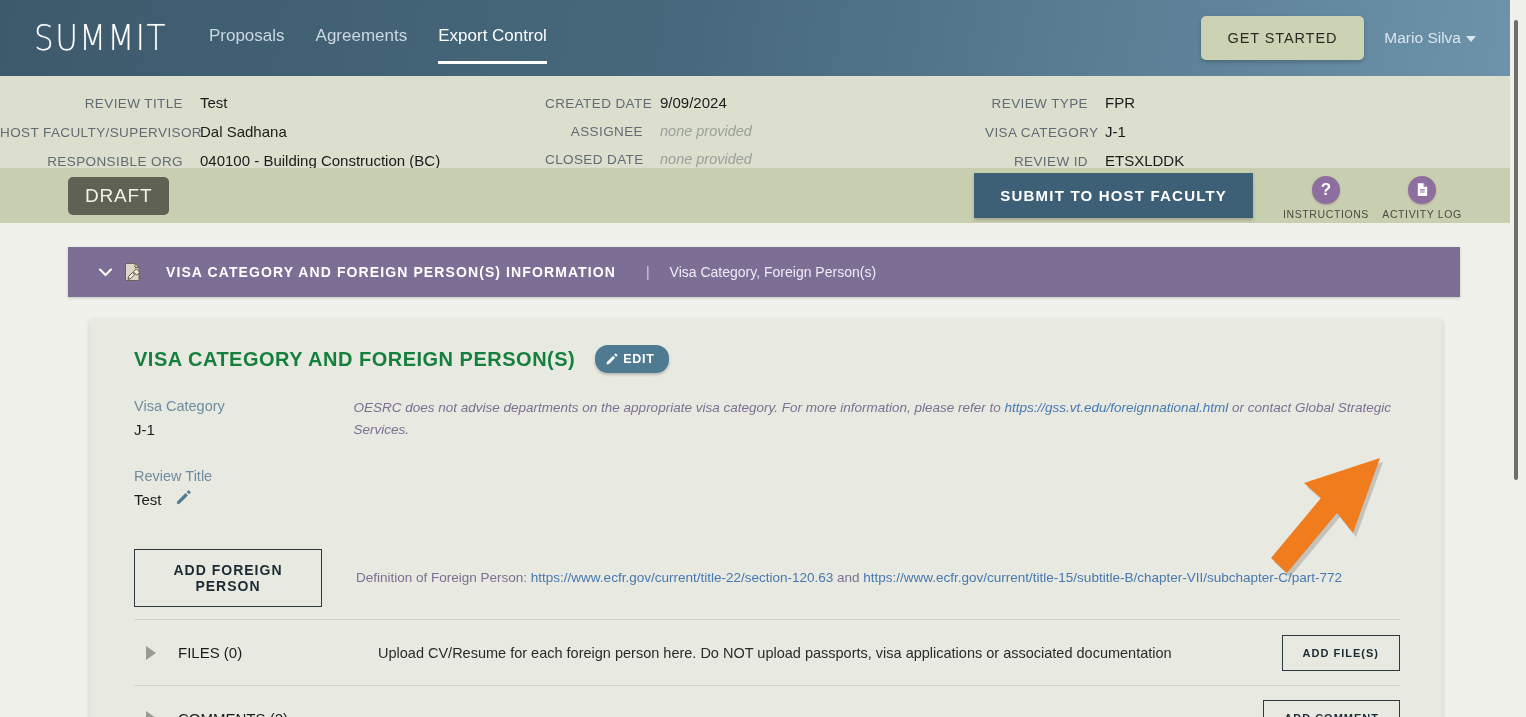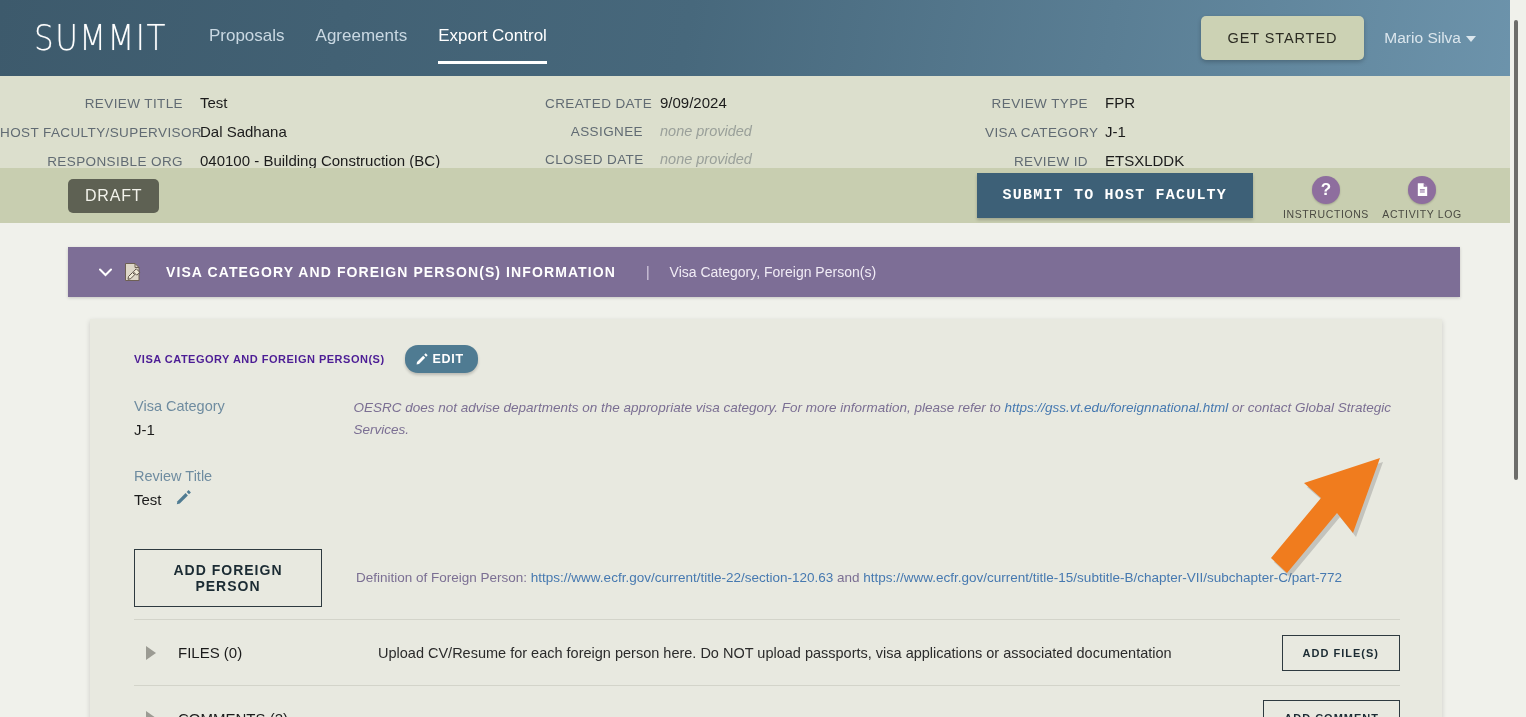--- a/index.html
+++ b/index.html
@@ -66,30 +66,30 @@
   .c3 .meta-label { width: 120px; padding-right: 17px; }
   .meta-value { font-size: 15px; color: #1b1b1b; }
   .meta-value.none { font-style: italic; color: #9aa09a; font-size: 14.5px; }
 
   
   .action-bar {
     background: #c8ceb0; height: 55px; display: flex; align-items: center;
     padding: 0 56px 0 68px; position: relative;
   }
   .badge-draft {
-    background: #5e6153; color: #f2f2ea; font-size: 16px; letter-spacing: .8px;
+    background: #5e6153; color: #f2f2ea; font-size: 19px; letter-spacing: .8px;
     padding: 8px 17px; border-radius: 5px; font-weight: normal;
   }
   .action-right { margin-left: auto; display: flex; align-items: center; gap: 0; }
   .btn-submit {
     background: #3d6077; color: #ffffff; border: none;
     font-size: 15px; font-weight: bold; letter-spacing: 1.2px;
     padding: 14px 26px; cursor: pointer; margin-right: 25px;
     box-shadow: 0 2px 3px rgba(0,0,0,.2);
-    font-family: Liberation Mono, monospace;
+    font-family: Liberation Sans, sans-serif;
     text-align: center;
   }
   .icon-action {
     width: 96px; display: flex; flex-direction: column; align-items: center;
     cursor: pointer; margin-top: 4px;
   }
   .icon-circle {
     width: 28px; height: 28px; border-radius: 50%; background: #8e6e9e;
     display: flex; align-items: center; justify-content: center;
     color: #ffffff; font-size: 17px; font-weight: bold;
@@ -117,21 +117,21 @@
     margin-left: 10px; white-space: nowrap;
   }
   .section-pipe { color: #d6cde2; margin: 0 20px 0 30px; font-size: 14px; }
   .section-sub { color: #f0ebf5; font-size: 14px; }
 
   .card {
     width: 1352px; margin: 22px 0 0 22px; background: #e8e9e0;
     box-shadow: 0 2px 5px rgba(0,0,0,.16); padding: 26px 42px 18px 44px;
   }
   .card-head { display: flex; align-items: center; gap: 20px; }
-  .card-title { font-size: 11px; font-weight: bold; letter-spacing: .5px; color: #4c1d95; }
+  .card-title { font-size: 20px; font-weight: bold; letter-spacing: .5px; color: #15803d; }
   .btn-edit {
     background: #4f7b92; color: #ffffff; border: none; border-radius: 13px;
     font-size: 12.5px; font-weight: bold; letter-spacing: .7px;
     padding: 7px 14px 7px 11px; cursor: pointer;
     display: inline-flex; align-items: center; gap: 5px;
     box-shadow: 0 2px 3px rgba(0,0,0,.2);
     font-family: "Liberation Sans", sans-serif;
   }
 
   .field-row { display: flex; margin-top: 22px; }

